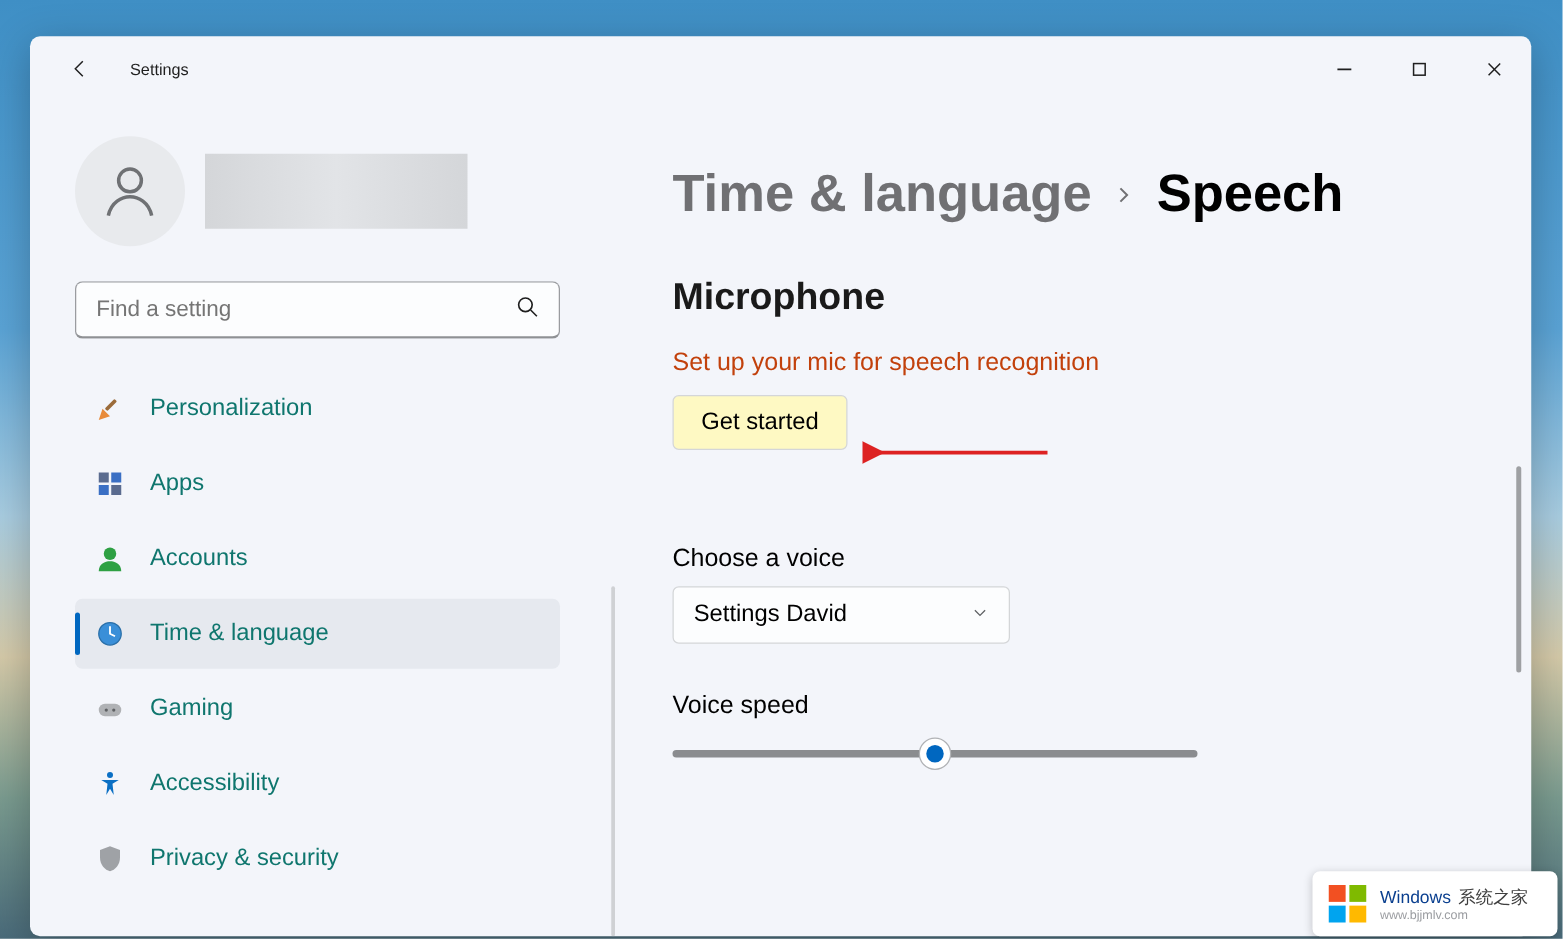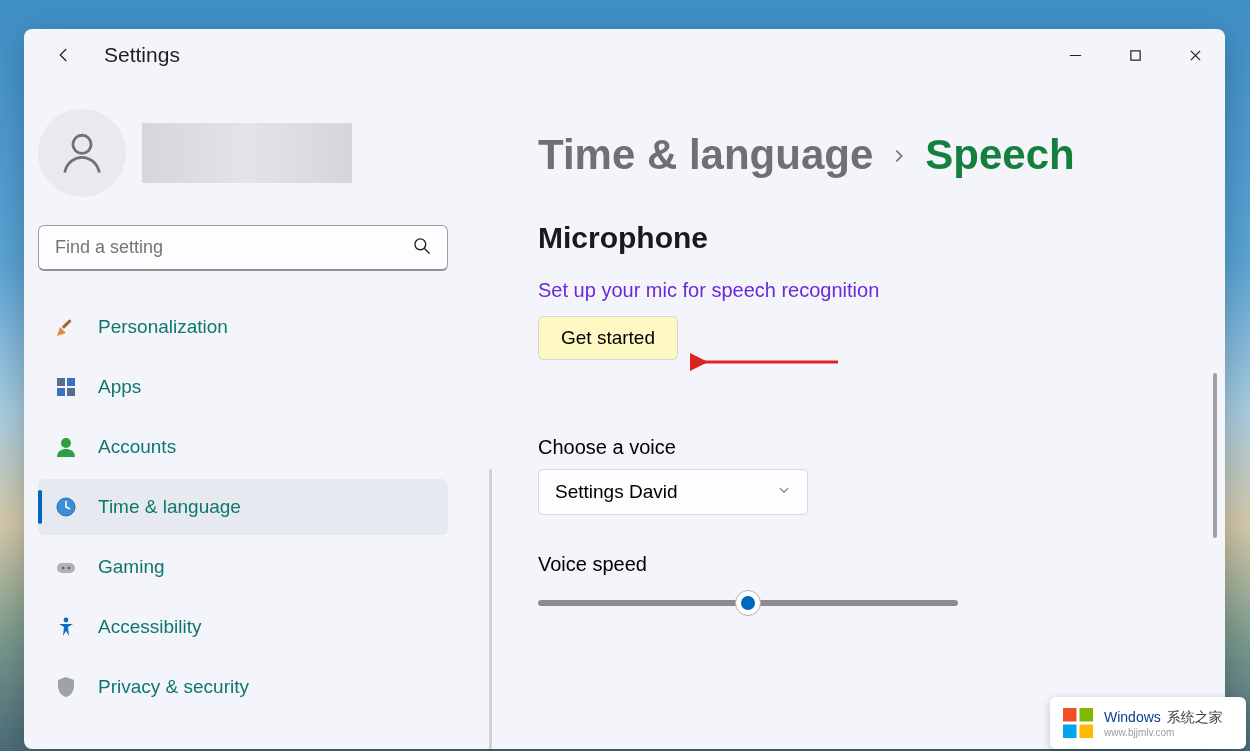--- a/index.html
+++ b/index.html
@@ -35,21 +35,21 @@
       height: 40px;
       display: flex;
       align-items: center;
       justify-content: center;
       border-radius: 6px;
       cursor: pointer;
     }
     .back-btn svg { width: 18px; height: 18px; }
     .app-title {
       margin-left: 20px;
-      font-size: 21px;
+      font-size: 13px;
       color: #1f1f1f;
     }
     .window-controls {
       margin-left: auto;
       display: flex;
     }
     .win-ctrl {
       width: 60px;
       height: 40px;
       display: flex;
@@ -58,21 +58,21 @@
       cursor: pointer;
     }
     .win-ctrl svg { width: 13px; height: 13px; }
     .body-area {
       display: flex;
       flex: 1;
       overflow: hidden;
     }
     .sidebar {
       width: 452px;
-      padding-left: 14px;
+      padding-left: 36px;
       padding-right: 28px;
       padding-top: 28px;
       overflow-y: auto;
     }
     .profile {
       display: flex;
       align-items: center;
       margin-bottom: 28px;
     }
     .avatar {
@@ -179,31 +179,31 @@
       cursor: pointer;
     }
     .crumb-sep {
       font-size: 28px;
       color: #707073;
       align-self: center;
     }
     .crumb-current {
       font-size: 42px;
       font-weight: 600;
-      color: #15803d;
+      color: #000000;
     }
     .section-h {
       font-size: 30px;
       font-weight: 600;
       color: #1a1a1a;
       margin-bottom: 24px;
     }
     .section-desc {
       font-size: 20px;
-      color: #6d28d9;
+      color: #c2410c;
       margin-bottom: 14px;
     }
     .btn {
       display: inline-block;
       padding: 10px 22px;
       font-size: 19px;
       background: #fef9c3;
       border: 1px solid #d4d6d8;
       border-radius: 5px;
       cursor: pointer;

